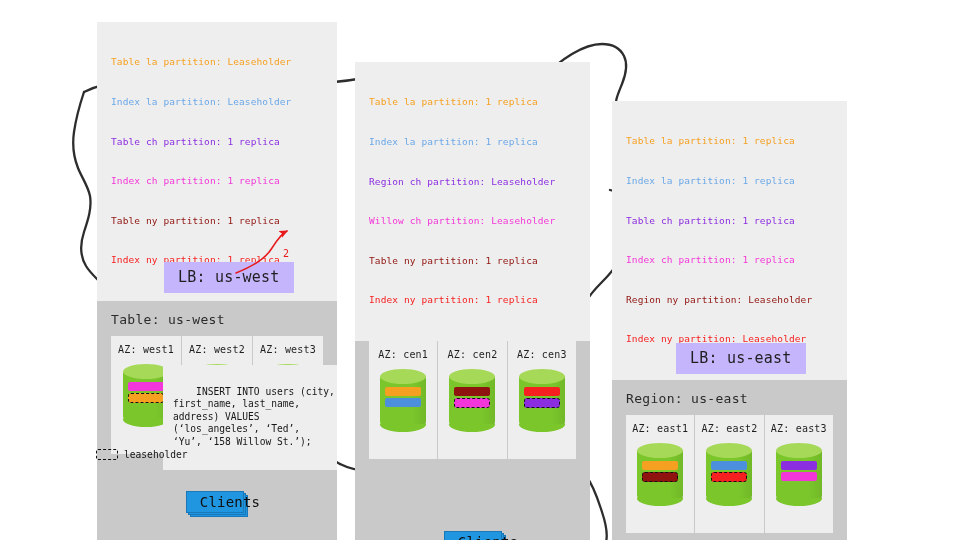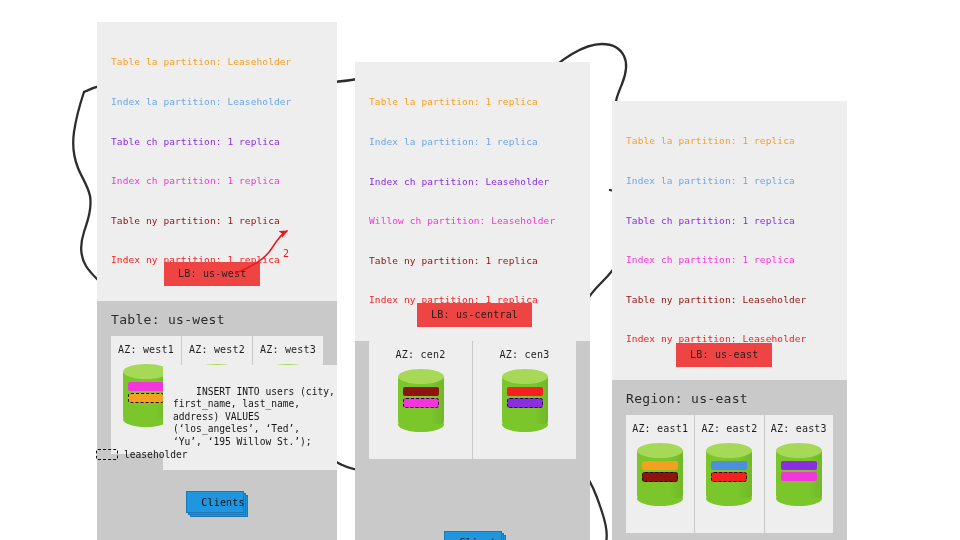--- a/index.html
+++ b/index.html
@@ -102,22 +102,22 @@
   }
   .band.lease {
     border:1.6px dashed #111111;
     border-radius:3px;
     height:10px;
   }
 
   
   .lb-box {
     position:absolute;
-    background:#ef4444;
-    font-size:10px;
+    background:#c4b5fd;
+    font-size:15px;
     color:#1f1f1f;
     padding:6px 14px 7px 14px;
     letter-spacing:0.2px;
     white-space:nowrap;
     z-index:9;
     text-align:right;
   }
 
   
   .clients {
@@ -128,24 +128,24 @@
   .clients .layer {
     position:absolute;
     width:58px; height:22px;
     background:#2196e0;
     border:1px solid #1a78b8;
   }
   .clients .l3 { left:4px; top:4px; }
   .clients .l2 { left:2px; top:2px; }
   .clients .l1 { left:0;  top:0;  }
   .clients .lbl {
-    position:absolute; left:8px; top:0;
+    position:absolute; left:15px; top:0;
     width:58px; height:22px;
     display:flex; align-items:center; justify-content:center;
-    font-size:10px; color:#101010;
+    font-size:14px; color:#101010;
     letter-spacing:0.2px;
     z-index:4;
   }
 
   
   .sql-panel {
     position:absolute;
     background:#efeeee;
     font-family:"DejaVu Sans Mono", monospace;
     font-size:9.6px;
@@ -328,29 +328,42 @@
 
   <div class="lb-box" style="left:164px; top:262px;">
     <span>LB: us-west</span>
   </div>
 
   <div class="cluster" id="cluster-us-central" style="left:355px; top:62px; width:235px;">
 
     <div class="partition-panel">
       <span class="pline" style="color:#f5a021">Table la partition: 1 replica</span>
       <span class="pline" style="color:#6aa8e8">Index la partition: 1 replica</span>
-      <span class="pline" style="color:#8b2ee0">Index ch partition: Leaseholder</span>
+      <span class="pline" style="color:#8b2ee0">Region ch partition: Leaseholder</span>
       <span class="pline" style="color:#f336d9">Willow ch partition: Leaseholder</span>
       <span class="pline" style="color:#8f1410">Table ny partition: 1 replica</span>
       <span class="pline" style="color:#f62020">Index ny partition: 1 replica</span>
     </div>
 
     <div class="region-box" style="height:246px;">
       <div class="az-strip">
 
+        <div class="az-cell">
+          <div class="az-label">AZ: cen1</div>
+          <div class="cyl">
+            <div class="cyl-bottom"></div>
+            <div class="cyl-body"></div>
+            <div class="cyl-shade"></div>
+            <div class="cyl-top"></div>
+            <div class="bands">
+              <div class="band" style="background: rgb(245, 160, 33);"></div>
+              <div class="band" style="background: rgb(75, 143, 221);"></div>
+            </div>
+          </div>
+        </div>
 
         <div class="az-cell">
           <div class="az-label">AZ: cen2</div>
           <div class="cyl">
             <div class="cyl-bottom"></div>
             <div class="cyl-body"></div>
             <div class="cyl-shade"></div>
             <div class="cyl-top"></div>
             <div class="bands">
               <div class="band" style="background: rgb(143, 20, 16);"></div>
@@ -377,32 +390,29 @@
 
       <div class="clients" style="left:89px; top:190px;">
         <div class="layer l3"></div>
         <div class="layer l2"></div>
         <div class="layer l1"></div>
         <div class="lbl">Clients</div>
       </div>
     </div>
   </div>
 
-  <div class="lb-box" style="left:417px; top:303px;">
-    <span>LB: us-central</span>
-  </div>
 
   <div class="cluster" id="cluster-us-east" style="left:612px; top:101px; width:235px;">
 
     <div class="partition-panel">
       <span class="pline" style="color:#f5a021">Table la partition: 1 replica</span>
       <span class="pline" style="color:#6aa8e8">Index la partition: 1 replica</span>
       <span class="pline" style="color:#8b2ee0">Table ch partition: 1 replica</span>
       <span class="pline" style="color:#f336d9">Index ch partition: 1 replica</span>
-      <span class="pline" style="color:#8f1410">Table ny partition: Leaseholder</span>
+      <span class="pline" style="color:#8f1410">Region ny partition: Leaseholder</span>
       <span class="pline" style="color:#f62020">Index ny partition: Leaseholder</span>
     </div>
 
     <div class="region-box" style="height:246px;">
       <div class="region-title">Region: us-east</div>
       <div class="az-strip">
 
         <div class="az-cell">
           <div class="az-label">AZ: east1</div>
           <div class="cyl">
@@ -452,21 +462,21 @@
 
   <div class="lb-box" style="left:676px; top:343px;">
     <span>LB: us-east</span>
   </div>
 
   <div class="sql-panel" style="left:163px; top:365px; width:174px;">
     <span>INSERT INTO users (city,
 first_name, last_name,
 address) VALUES
 (‘los_angeles’, ‘Ted’,
-‘Yu’, ‘195 Willow St.’);</span>
+‘Yu’, ‘158 Willow St.’);</span>
   </div>
 
   <div class="legend" style="left:96px; top:449px;">
     <div class="swatch"></div>
     <div class="ltext">leaseholder</div>
   </div>
 
   <svg id="arrow-layer" viewBox="0 0 960 540">
     <defs>
       <marker id="ah" markerWidth="7" markerHeight="7" refX="5.2" refY="3" orient="auto" markerUnits="strokeWidth">

